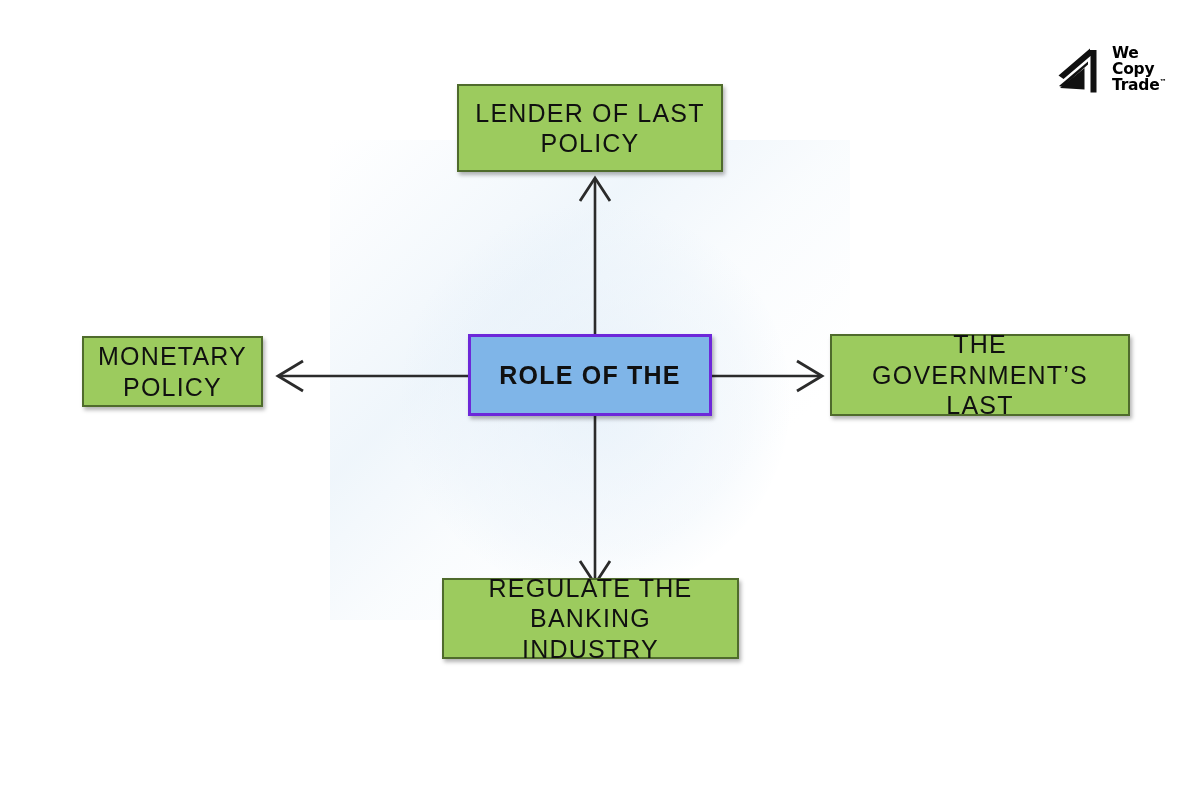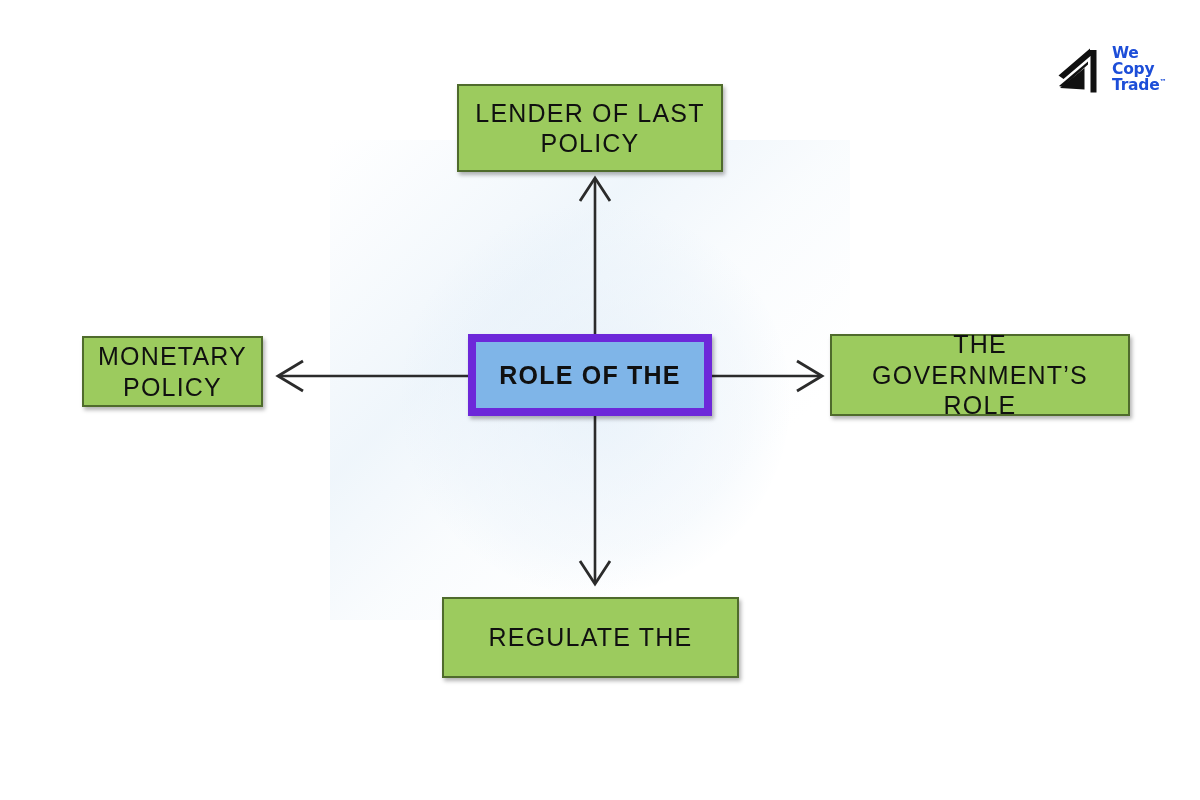--- a/index.html
+++ b/index.html
@@ -64,28 +64,28 @@
   }
   .node .label { display: block; width: 100%; padding: 0 16px; }
 
   .node-green {
     background: #9CCB5E;
     border: 2px solid #4f6b2c;
     font-size: 25px;
   }
   .node-blue {
     background: #7FB5E8;
-    border: 8px solid #6d28d9;
+    border: 3px solid #6d28d9;
     font-size: 25px;
     font-weight: 700;
   }
 
   #node-center { left: 468px; top: 334px; width: 244px; height: 82px; }
   #node-top    { left: 457px; top: 84px;  width: 266px; height: 88px; }
-  #node-bottom { left: 442px; top: 597px; width: 297px; height: 81px; }
+  #node-bottom { left: 442px; top: 578px; width: 297px; height: 81px; }
   #node-left   { left: 82px;  top: 336px; width: 181px; height: 71px; }
   #node-right  { left: 830px; top: 334px; width: 300px; height: 82px; justify-content: center; }
 
   
   .arrow { position: absolute; pointer-events: none; }
   #arrow-up    { left: 560px; top: 170px; width: 70px; height: 166px; }
   #arrow-down  { left: 560px; top: 414px; width: 70px; height: 178px; }
   #arrow-left  { left: 268px; top: 345px; width: 200px; height: 62px; }
   #arrow-right { left: 712px; top: 345px; width: 120px; height: 62px; }
 
@@ -99,21 +99,21 @@
     display: flex;
     align-items: center;
     gap: 7px;
   }
   #logo .mark { flex: 0 0 auto; }
   #logo .wordmark {
     font-family: "DejaVu Sans", sans-serif;
     font-weight: 700;
     font-size: 15.5px;
     line-height: 1.04;
-    color: #1d4ed8;
+    color: #000000;
     letter-spacing: -0.2px;
     position: relative;
   }
   #logo .wordmark .tm {
     font-size: 7px;
     vertical-align: super;
     font-weight: 700;
     letter-spacing: 0;
   }
 </style>
@@ -143,25 +143,25 @@
   <svg class="arrow" id="arrow-right" viewBox="0 0 120 62" xmlns="http://www.w3.org/2000/svg">
     <line x1="0" y1="31" x2="108" y2="31" stroke="#2B2B2B" stroke-width="2.6"></line>
     <polyline points="85,16 110,31 85,46" fill="none" stroke="#2B2B2B" stroke-width="2.8" stroke-linecap="butt" stroke-linejoin="miter"></polyline>
   </svg>
 
   <div class="node node-green" id="node-top">
     <span class="label"><span>LENDER OF LAST</span><br><span>POLICY</span></span>
   </div>
 
   <div class="node node-green" id="node-right">
-    <span class="label"><span>THE GOVERNMENT’S</span><br><span>ROLE</span></span>
+    <span class="label"><span>THE GOVERNMENT’S</span><br><span>LAST</span></span>
   </div>
 
   <div class="node node-green" id="node-bottom">
-    <span class="label"><span>REGULATE THE</span><br></span>
+    <span class="label"><span>REGULATE THE</span><br><span>BANKING INDUSTRY</span></span>
   </div>
 
   <div class="node node-green" id="node-left">
     <span class="label"><span>MONETARY</span><br><span>POLICY</span></span>
   </div>
 
   <div class="node node-blue" id="node-center">
     <span class="label"><span>ROLE OF THE</span><br></span>
   </div>
 

